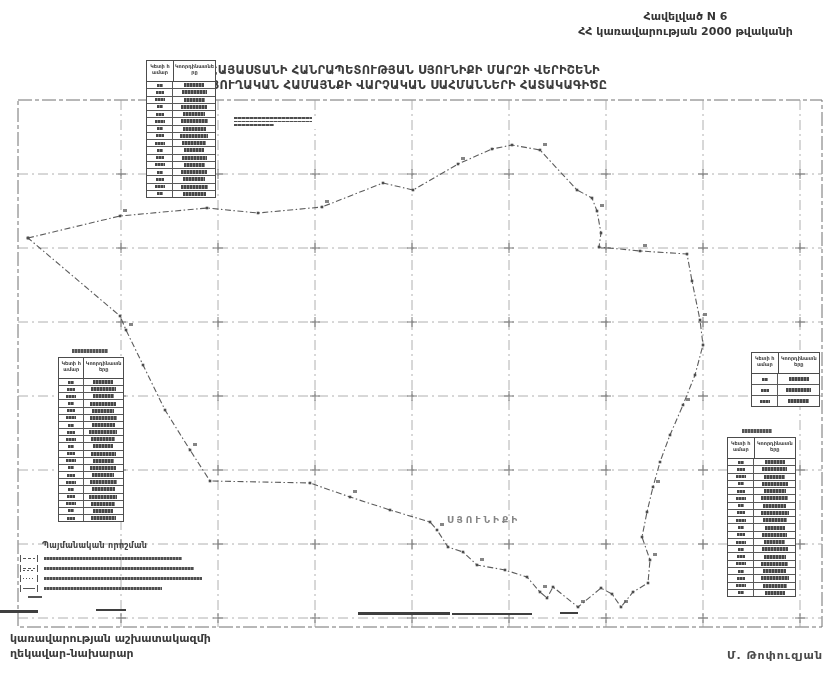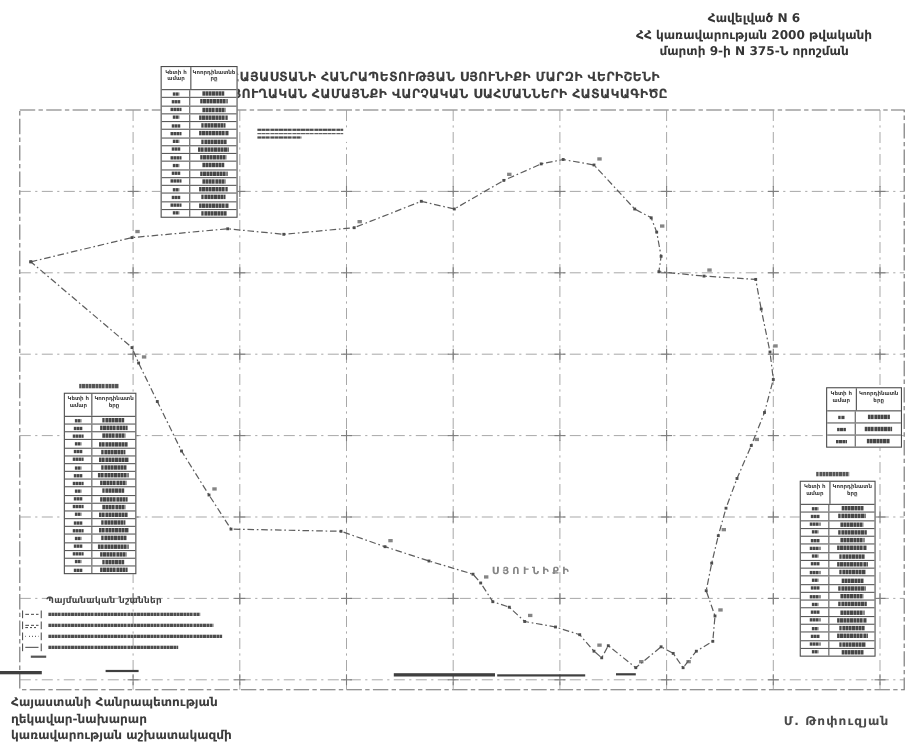--- a/index.html
+++ b/index.html
@@ -57,21 +57,21 @@
   .sym-double::before{background:repeating-linear-gradient(90deg,#555 0 3px,transparent 3px 5px);}
   .sym-double::after{content:"";position:absolute;left:2px;right:2px;top:5px;height:1px;
                      background:repeating-linear-gradient(90deg,#555 0 2px,transparent 2px 4px);}
   .sym-dots::before{background:repeating-linear-gradient(90deg,#555 0 1px,transparent 1px 3px);}
   .sym-solid::before{background:#555;}
   .legend-row .ltext{height:3px;background:repeating-linear-gradient(90deg,#4e4e4e 0 2px,#909090 2px 3px);}
   .legend-dash{width:14px;height:2px;background:#555;margin:3px 0 0 8px;}
   
   .footer-left{top:631px;left:10px;font-size:11px;font-weight:bold;line-height:15px;color:#3c3c3c;}
   .signature{top:649px;left:698px;width:125px;font-size:11px;font-weight:bold;
-             letter-spacing:1px;color:#4a4a4a;text-align:center;}
+             letter-spacing:1px;color:#4a4a4a;text-align:right;}
 </style>
 </head>
 <body>
 
 <div class="page">
 
   <svg id="map-svg" class="abs" viewBox="0 0 831 680" xmlns="http://www.w3.org/2000/svg">
       <rect x="18" y="100" width="804" height="527" fill="none" stroke="#707070" stroke-width="1" stroke-dasharray="14 3 4 3"></rect>
       <line x1="121" y1="100" x2="121" y2="627" stroke="#9c9c9c" stroke-width="0.8" stroke-dasharray="10 4 2 4"></line>
       <line x1="218" y1="100" x2="218" y2="627" stroke="#9c9c9c" stroke-width="0.8" stroke-dasharray="10 4 2 4"></line>
@@ -277,21 +277,20 @@
       <rect x="0" y="610" width="38" height="3" fill="#3f3f3f"></rect>
       <rect x="96" y="609" width="30" height="2" fill="#3f3f3f"></rect>
       <rect x="358" y="612" width="92" height="3" fill="#3f3f3f"></rect>
       <rect x="452" y="613" width="80" height="2" fill="#3f3f3f"></rect>
       <rect x="560" y="612" width="18" height="2" fill="#3f3f3f"></rect>
     </svg>
 
   <div class="abs appendix">
     <div>Հավելված N 6</div>
     <div>ՀՀ կառավարության 2000 թվականի</div>
-    <div>մարտի 9-ի N 375-Ն որոշման</div>
   </div>
 
   <div class="abs title-block">
     <div>ՀԱՅԱՍՏԱՆԻ ՀԱՆՐԱՊԵՏՈՒԹՅԱՆ ՍՅՈՒՆԻՔԻ ՄԱՐԶԻ ՎԵՐԻՇԵՆԻ</div>
     <div>ԳՅՈՒՂԱԿԱՆ ՀԱՄԱՅՆՔԻ ՎԱՐՉԱԿԱՆ ՍԱՀՄԱՆՆԵՐԻ ՀԱՏԱԿԱԳԻԾԸ</div>
   </div>
 
   <div class="abs note">
     <div class="bar b1"></div>
     <div class="bar b2"></div>
@@ -796,21 +795,21 @@
           <div class="rc2">
             <span class="sm" style="width: 20px; height: 4px;"></span>
           </div>
         </div>
       </div>
   </div>
 
   <div class="abs map-label">ՍՅՈՒՆԻՔԻ</div>
 
   <div class="abs legend">
-    <div class="legend-title">Պայմանական նշաններ</div>
+    <div class="legend-title">Պայմանական որոշման</div>
     <div id="legend-rows">
         <div class="legend-row">
           <span class="sym sym-dash"></span>
           <span class="ltext" style="width: 138px;"></span>
         </div>
         <div class="legend-row">
           <span class="sym sym-double"></span>
           <span class="ltext" style="width: 150px;"></span>
         </div>
         <div class="legend-row">
@@ -819,20 +818,19 @@
         </div>
         <div class="legend-row">
           <span class="sym sym-solid"></span>
           <span class="ltext" style="width: 118px;"></span>
         </div>
       </div>
     <div class="legend-dash"></div>
   </div>
 
   <div class="abs footer-left">
-    <div>Հայաստանի Հանրապետության</div>
+    <div>կառավարության աշխատակազմի</div>
     <div>ղեկավար-նախարար</div>
-    <div>կառավարության աշխատակազմի</div>
   </div>
 
   <div class="abs signature">Մ. Թոփուզյան</div>
 
 </div>
 
 </body></html>

